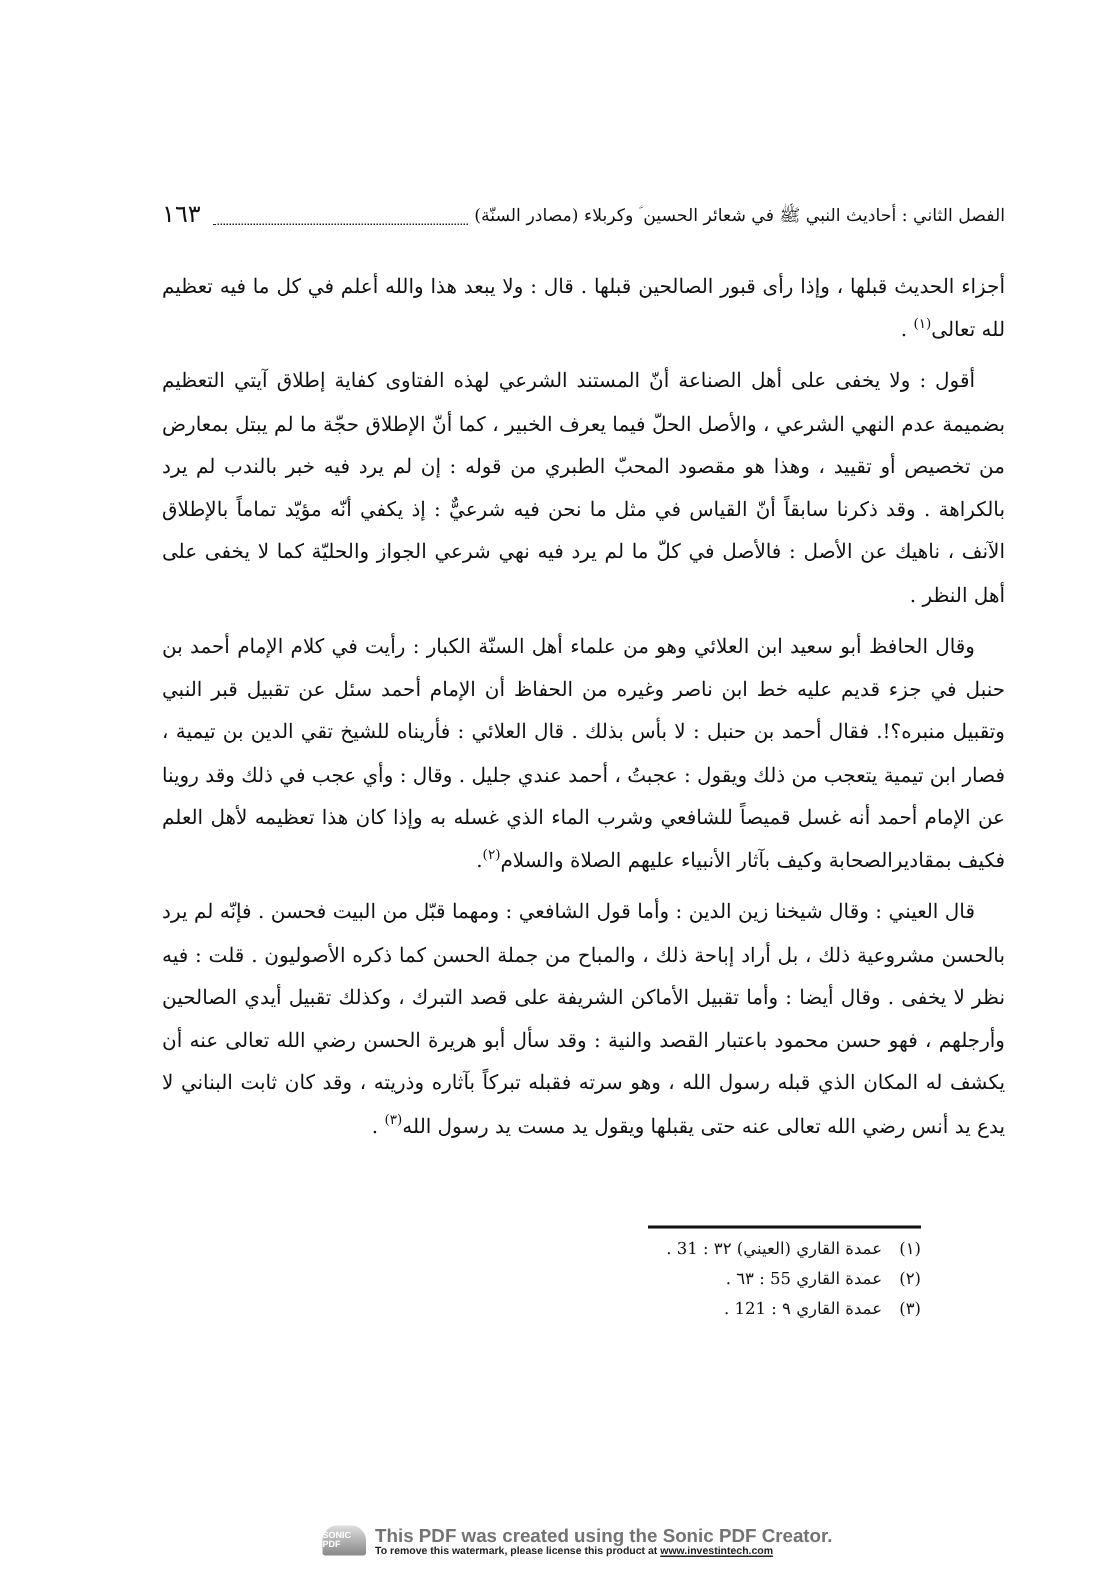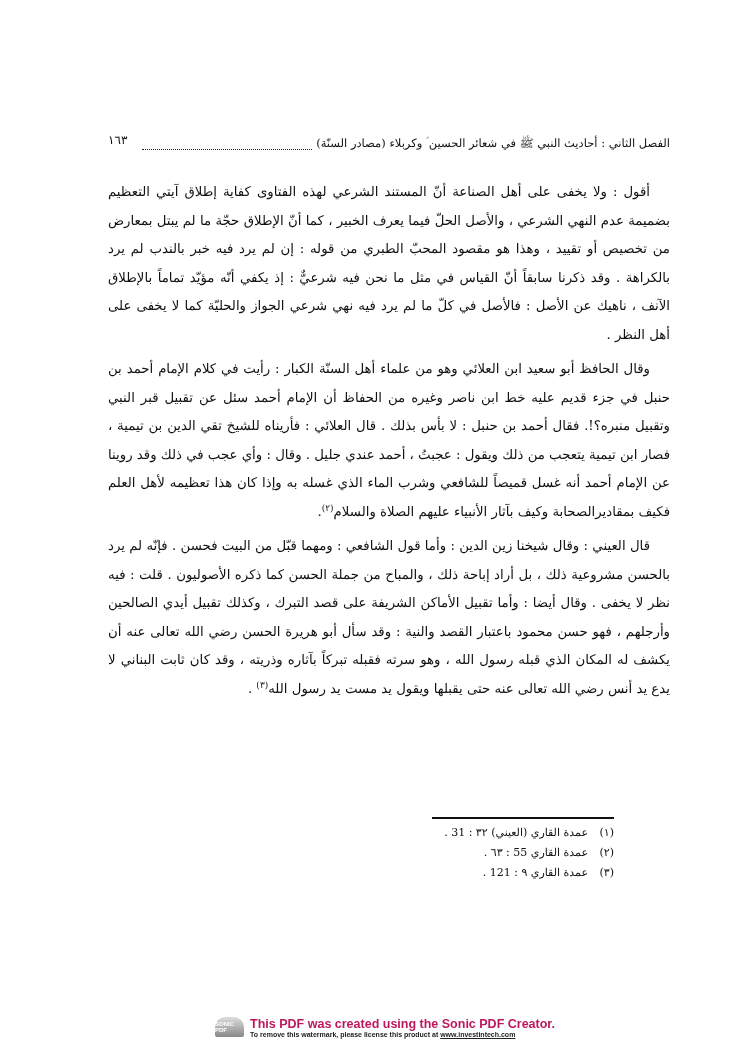--- a/index.html
+++ b/index.html
@@ -11,21 +11,21 @@
   .running-head {
     position: absolute; top: 133px; left: 108px; width: 562px; height: 22px;
     direction: rtl; display: flex; align-items: center; font-size: 11.5px;
   }
   .running-head .title { white-space: nowrap; }
   .running-head .dots {
     flex: 1; border-bottom: 1px dotted #222; margin: 0 4px; height: 10px;
     max-width: 170px;
   }
   .running-head .pageno {
-    position: absolute; left: 0; top: 0; font-size: 12px; direction: rtl; letter-spacing: 1px;
+    position: absolute; left: 0; top: 0; font-size: 16px; direction: rtl; letter-spacing: 1px;
   }
   .body-text {
     position: absolute; top: 178px; left: 108px; width: 562px;
     direction: rtl; text-align: justify; font-size: 13.3px; line-height: 28.5px;
   }
   .body-text p { margin: 0 0 6px 0; }
   .body-text p.indent { text-indent: 20px; }
   sup { font-size: 9px; line-height: 0; }
   .fn-rule {
     position: absolute; top: 817px; left: 432px; width: 182px; height: 0;
@@ -41,36 +41,39 @@
     position: absolute; top: 1011px; left: 215px; width: 340px; height: 32px;
     display: flex; align-items: center; gap: 6px; direction: ltr;
     font-family: "Liberation Sans", sans-serif;
   }
   .wm-logo {
     width: 44px; height: 20px; border-radius: 10px 10px 2px 2px;
     background: linear-gradient(#ddd, #888); position: relative;
     display: flex; align-items: center; justify-content: center;
     font-size: 6px; color: #fff; font-weight: bold;
   }
-  .wm-text .l1 { font-size: 12.5px; font-weight: bold; color: #be185d; white-space: nowrap; }
+  .wm-text .l1 { font-size: 12.5px; font-weight: bold; color: #737373; white-space: nowrap; }
   .wm-text .l2 { font-size: 7px; font-weight: bold; color: #222; white-space: nowrap; }
   .wm-text .l2 a { color: #222; text-decoration: underline; }
 </style>
 </head>
 <body>
 
 <div class="page">
 
   <div class="running-head">
     <span class="title">الفصل الثاني : أحاديث النبي ﷺ في شعائر الحسين ؑ وكربلاء (مصادر السنّة)</span>
     <span class="dots"></span>
     <span class="pageno">١٦٣</span>
   </div>
 
   <div class="body-text">
+    <p>
+      <span>أجزاء الحديث قبلها ، وإذا رأى قبور الصالحين قبلها . قال : ولا يبعد هذا والله أعلم في كل ما فيه تعظيم لله تعالى</span><sup>(١)</sup><span> .</span>
+    </p>
     <p class="indent">
       <span>أقول : ولا يخفى على أهل الصناعة أنّ المستند الشرعي لهذه الفتاوى كفاية إطلاق آيتي التعظيم بضميمة عدم النهي الشرعي ، والأصل الحلّ فيما يعرف الخبير ، كما أنّ الإطلاق حجّة ما لم يبتل بمعارض من تخصيص أو تقييد ، وهذا هو مقصود المحبّ الطبري من قوله : إن لم يرد فيه خبر بالندب لم يرد بالكراهة . وقد ذكرنا سابقاً أنّ القياس في مثل ما نحن فيه شرعيٌّ : إذ يكفي أنّه مؤيّد تماماً بالإطلاق الآنف ، ناهيك عن الأصل : فالأصل في كلّ ما لم يرد فيه نهي شرعي الجواز والحليّة كما لا يخفى على أهل النظر .</span>
     </p>
     <p class="indent">
       <span>وقال الحافظ أبو سعيد ابن العلائي وهو من علماء أهل السنّة الكبار : رأيت في كلام الإمام أحمد بن حنبل في جزء قديم عليه خط ابن ناصر وغيره من الحفاظ أن الإمام أحمد سئل عن تقبيل قبر النبي وتقبيل منبره؟!. فقال أحمد بن حنبل : لا بأس بذلك . قال العلائي : فأريناه للشيخ تقي الدين بن تيمية ، فصار ابن تيمية يتعجب من ذلك ويقول : عجبتُ ، أحمد عندي جليل . وقال : وأي عجب في ذلك وقد روينا عن الإمام أحمد أنه غسل قميصاً للشافعي وشرب الماء الذي غسله به وإذا كان هذا تعظيمه لأهل العلم فكيف بمقاديرالصحابة وكيف بآثار الأنبياء عليهم الصلاة والسلام</span><sup>(٢)</sup><span>.</span>
     </p>
     <p class="indent">
       <span>قال العيني : وقال شيخنا زين الدين : وأما قول الشافعي : ومهما قبّل من البيت فحسن . فإنّه لم يرد بالحسن مشروعية ذلك ، بل أراد إباحة ذلك ، والمباح من جملة الحسن كما ذكره الأصوليون . قلت : فيه نظر لا يخفى . وقال أيضا : وأما تقبيل الأماكن الشريفة على قصد التبرك ، وكذلك تقبيل أيدي الصالحين وأرجلهم ، فهو حسن محمود باعتبار القصد والنية : وقد سأل أبو هريرة الحسن رضي الله تعالى عنه أن يكشف له المكان الذي قبله رسول الله ، وهو سرته فقبله تبركاً بآثاره وذريته ، وقد كان ثابت البناني لا يدع يد أنس رضي الله تعالى عنه حتى يقبلها ويقول يد مست يد رسول الله</span><sup>(٣)</sup><span> .</span>
     </p>
   </div>

